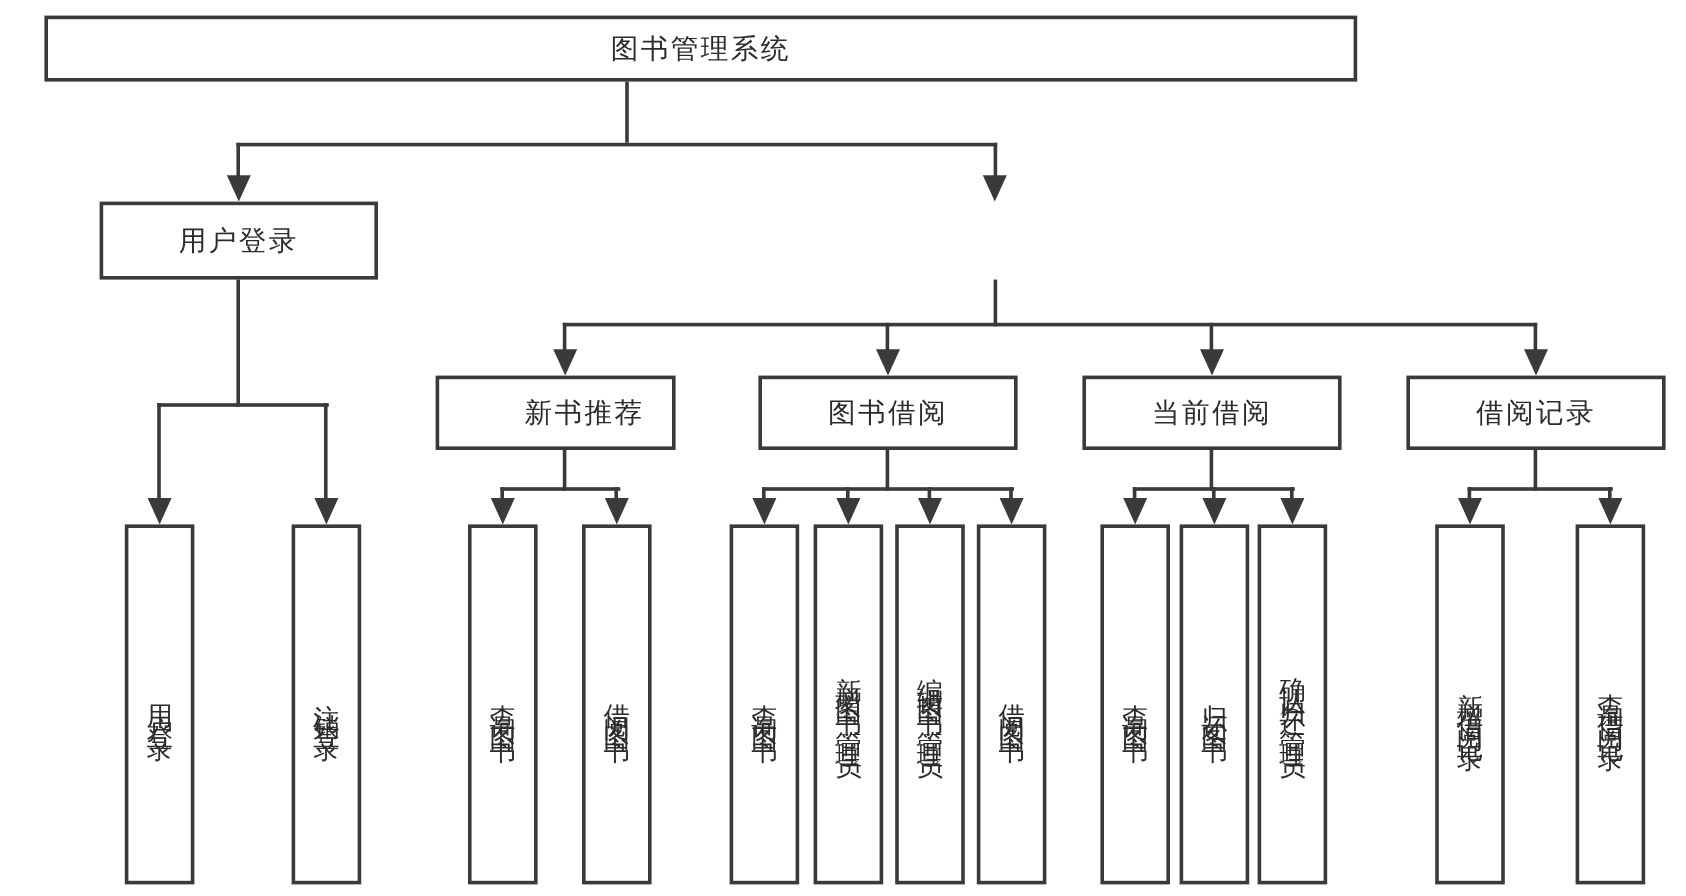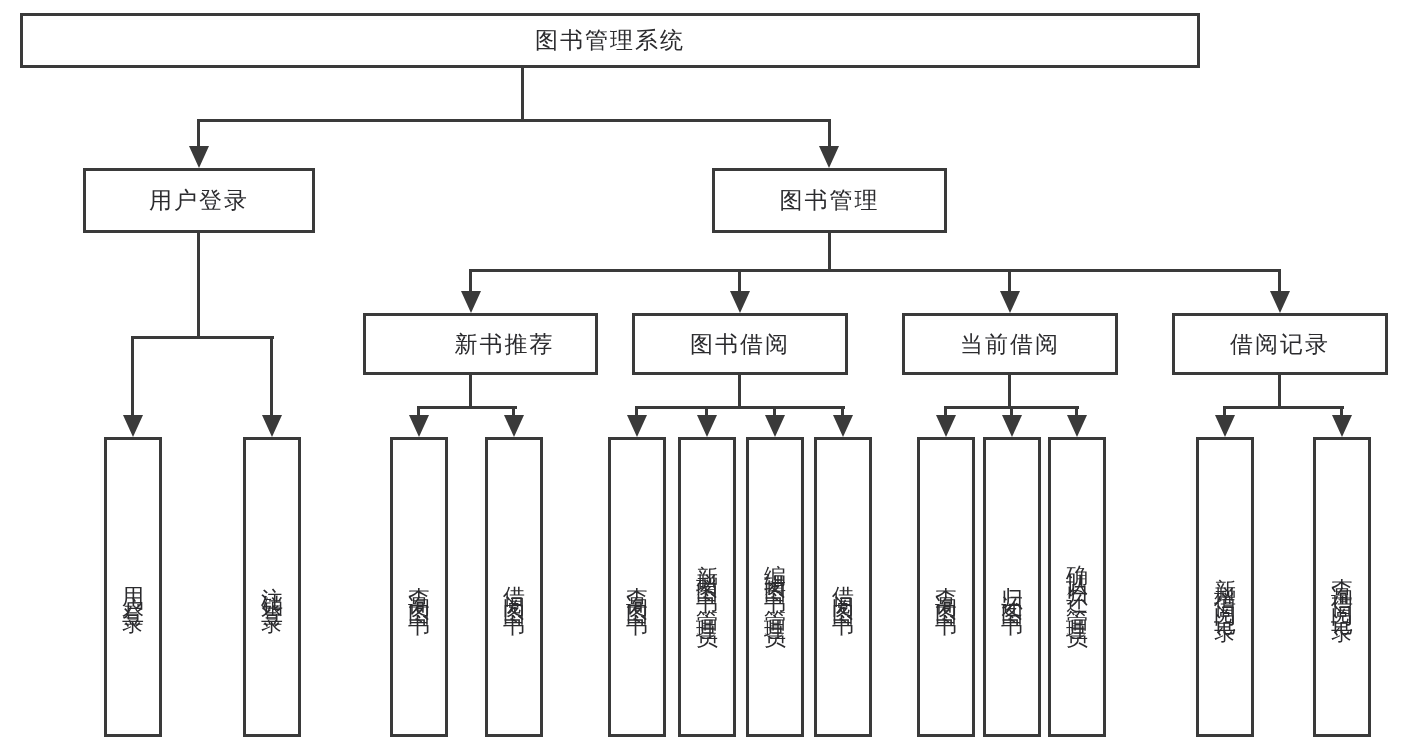--- a/index.html
+++ b/index.html
@@ -56,51 +56,50 @@
     color: rgba(201, 201, 201, 0.88);
     z-index: 10;
     white-space: nowrap;
   }
 </style>
 </head>
 <body>
 
 <div class="stage">
 
-  <div class="box" style="left:20px; top:13px; width:1180px; height:55px;">图书管理系统</div>
+  <div class="box" style="left:37px; top:13px; width:1094px; height:55px;">图书管理系统</div>
 
   <div class="vl" style="left:521px; top:68px; height:51px;"></div>
   <div class="hl" style="left:197px; top:119px; width:634px;"></div>
   <div class="vl" style="left:197px; top:119px; height:30px;"></div>
   <div class="ah" style="left:189px; top:146px;"></div>
   <div class="vl" style="left:828px; top:119px; height:30px;"></div>
   <div class="ah" style="left:819px; top:146px;"></div>
 
   <div class="box" style="left:83px; top:168px; width:232px; height:65px;">用户登录</div>
-  <div class="box" style="left:712px; top:168px; width:235px; height:65px;">图书管理</div>
 
   <div class="vl" style="left:197px; top:233px; height:106px;"></div>
   <div class="hl" style="left:131px; top:336px; width:143px;"></div>
   <div class="vl" style="left:131px; top:336px; height:81px;"></div>
   <div class="ah" style="left:123px; top:415px;"></div>
   <div class="vl" style="left:270px; top:336px; height:81px;"></div>
   <div class="ah" style="left:262px; top:415px;"></div>
 
   <div class="vl" style="left:828px; top:233px; height:39px;"></div>
   <div class="hl" style="left:469px; top:269px; width:812px;"></div>
   <div class="vl" style="left:469px; top:269px; height:24px;"></div>
   <div class="ah" style="left:461px; top:291px;"></div>
   <div class="vl" style="left:738px; top:269px; height:24px;"></div>
   <div class="ah" style="left:730px; top:291px;"></div>
   <div class="vl" style="left:1008px; top:269px; height:24px;"></div>
   <div class="ah" style="left:1000px; top:291px;"></div>
   <div class="vl" style="left:1278px; top:269px; height:24px;"></div>
   <div class="ah" style="left:1270px; top:291px;"></div>
 
-  <div class="box" style="left:363px; top:313px; width:235px; height:62px;padding-left:48px;">新书推荐</div>
+  <div class="box" style="left:363px; top:313px; width:200px; height:62px;padding-left:48px;">新书推荐</div>
   <div class="box" style="left:632px; top:313px; width:216px; height:62px;">图书借阅</div>
   <div class="box" style="left:902px; top:313px; width:216px; height:62px;">当前借阅</div>
   <div class="box" style="left:1172px; top:313px; width:216px; height:62px;">借阅记录</div>
 
   <div class="vl" style="left:469px; top:375px; height:34px;"></div>
   <div class="hl" style="left:417px; top:406px; width:100px;"></div>
   <div class="vl" style="left:417px; top:406px; height:11px;"></div>
   <div class="ah" style="left:409px; top:415px;"></div>
   <div class="vl" style="left:512px; top:406px; height:11px;"></div>
   <div class="ah" style="left:504px; top:415px;"></div>

